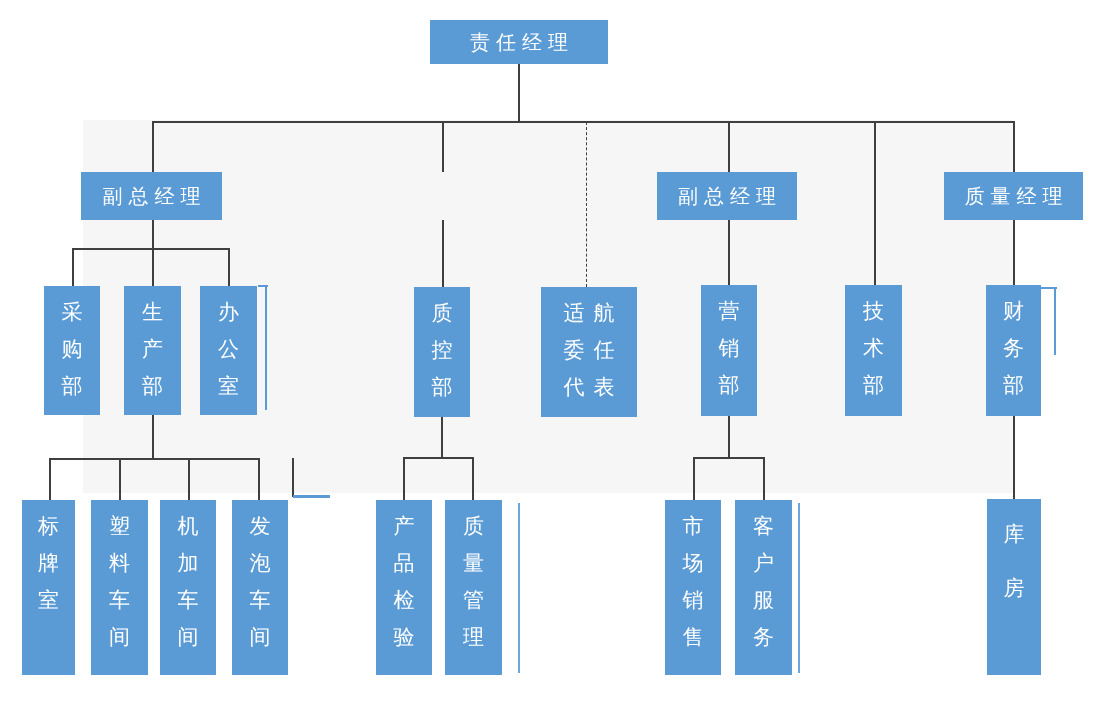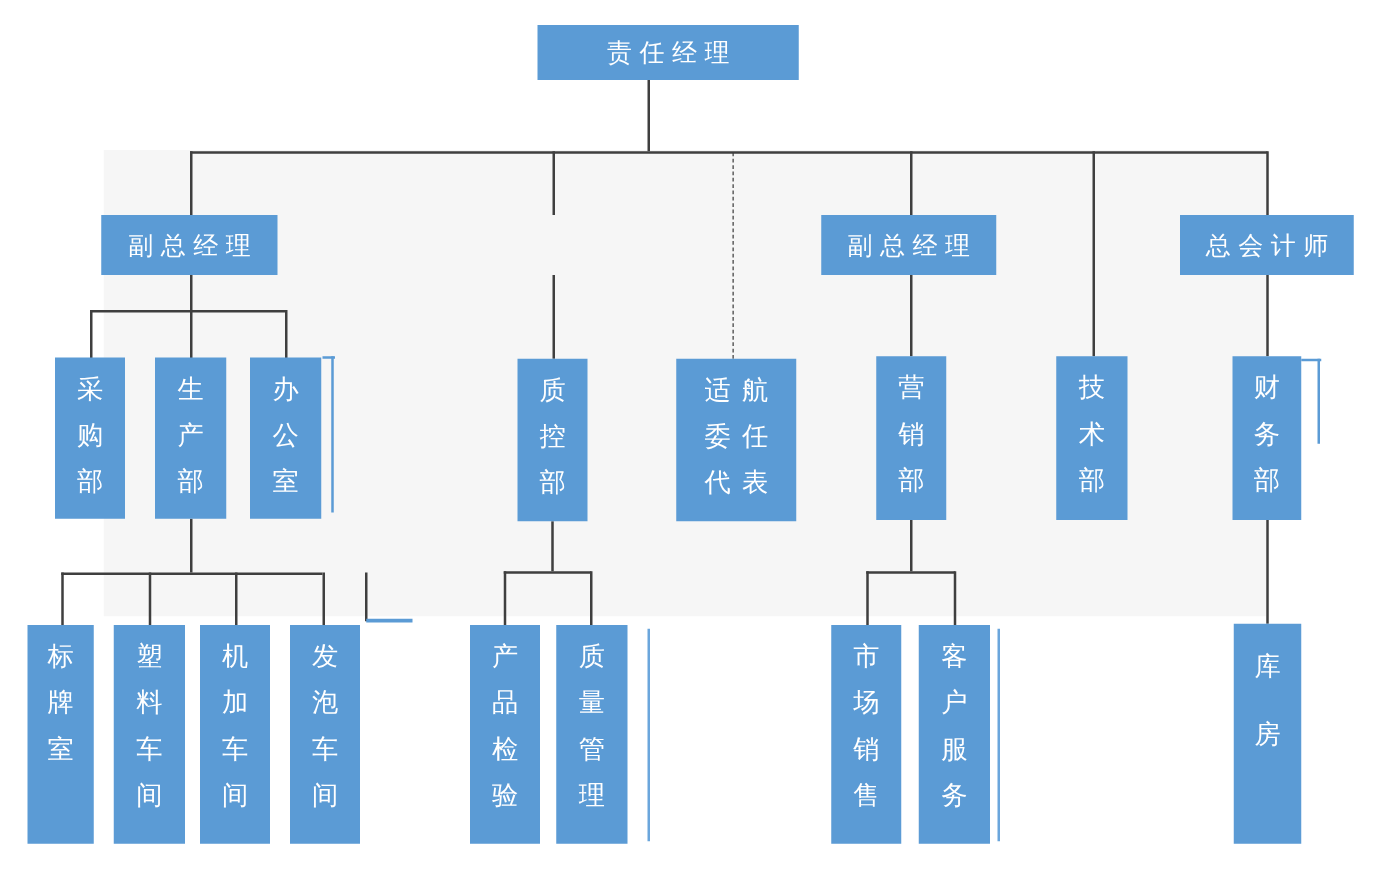--- a/index.html
+++ b/index.html
@@ -68,32 +68,32 @@
   <div class="ln v" style="left:1013px;top:416px;height:83px;"></div>
 
   <div class="art" style="left:258px;top:285px;width:10px;height:2px;"></div>
   <div class="art" style="left:265px;top:285px;width:2px;height:125px;"></div>
   <div class="art" style="left:1041px;top:287px;width:16px;height:2px;"></div>
   <div class="art" style="left:1054px;top:287px;width:2px;height:68px;"></div>
   <div class="art light" style="left:518px;top:503px;width:2px;height:170px;"></div>
   <div class="art light" style="left:798px;top:503px;width:2px;height:170px;"></div>
   <div class="art" style="left:293px;top:495px;width:37px;height:3px;"></div>
 
-  <div class="box hbox" style="left:430px;top:20px;width:209px;height:44px;justify-content:center;">
+  <div class="box hbox" style="left:430px;top:20px;width:178px;height:44px;justify-content:center;">
     <span class="hlabel">责任经理</span>
   </div>
 
   <div class="box hbox" style="left:81px;top:172px;width:141px;height:48px;">
     <span class="hlabel">副总经理</span>
   </div>
   <div class="box hbox" style="left:657px;top:172px;width:140px;height:48px;">
     <span class="hlabel">副总经理</span>
   </div>
   <div class="box hbox" style="left:944px;top:172px;width:139px;height:48px;">
-    <span class="hlabel">总会计师</span>
+    <span class="hlabel">质量经理</span>
   </div>
 
   <div class="box" style="left:44px;top:286px;width:56px;height:129px;">
     <div class="vlabel">
         <span>采</span>
         <span>购</span>
         <span>部</span>
       </div>
   </div>
   <div class="box" style="left:124px;top:286px;width:57px;height:129px;">

